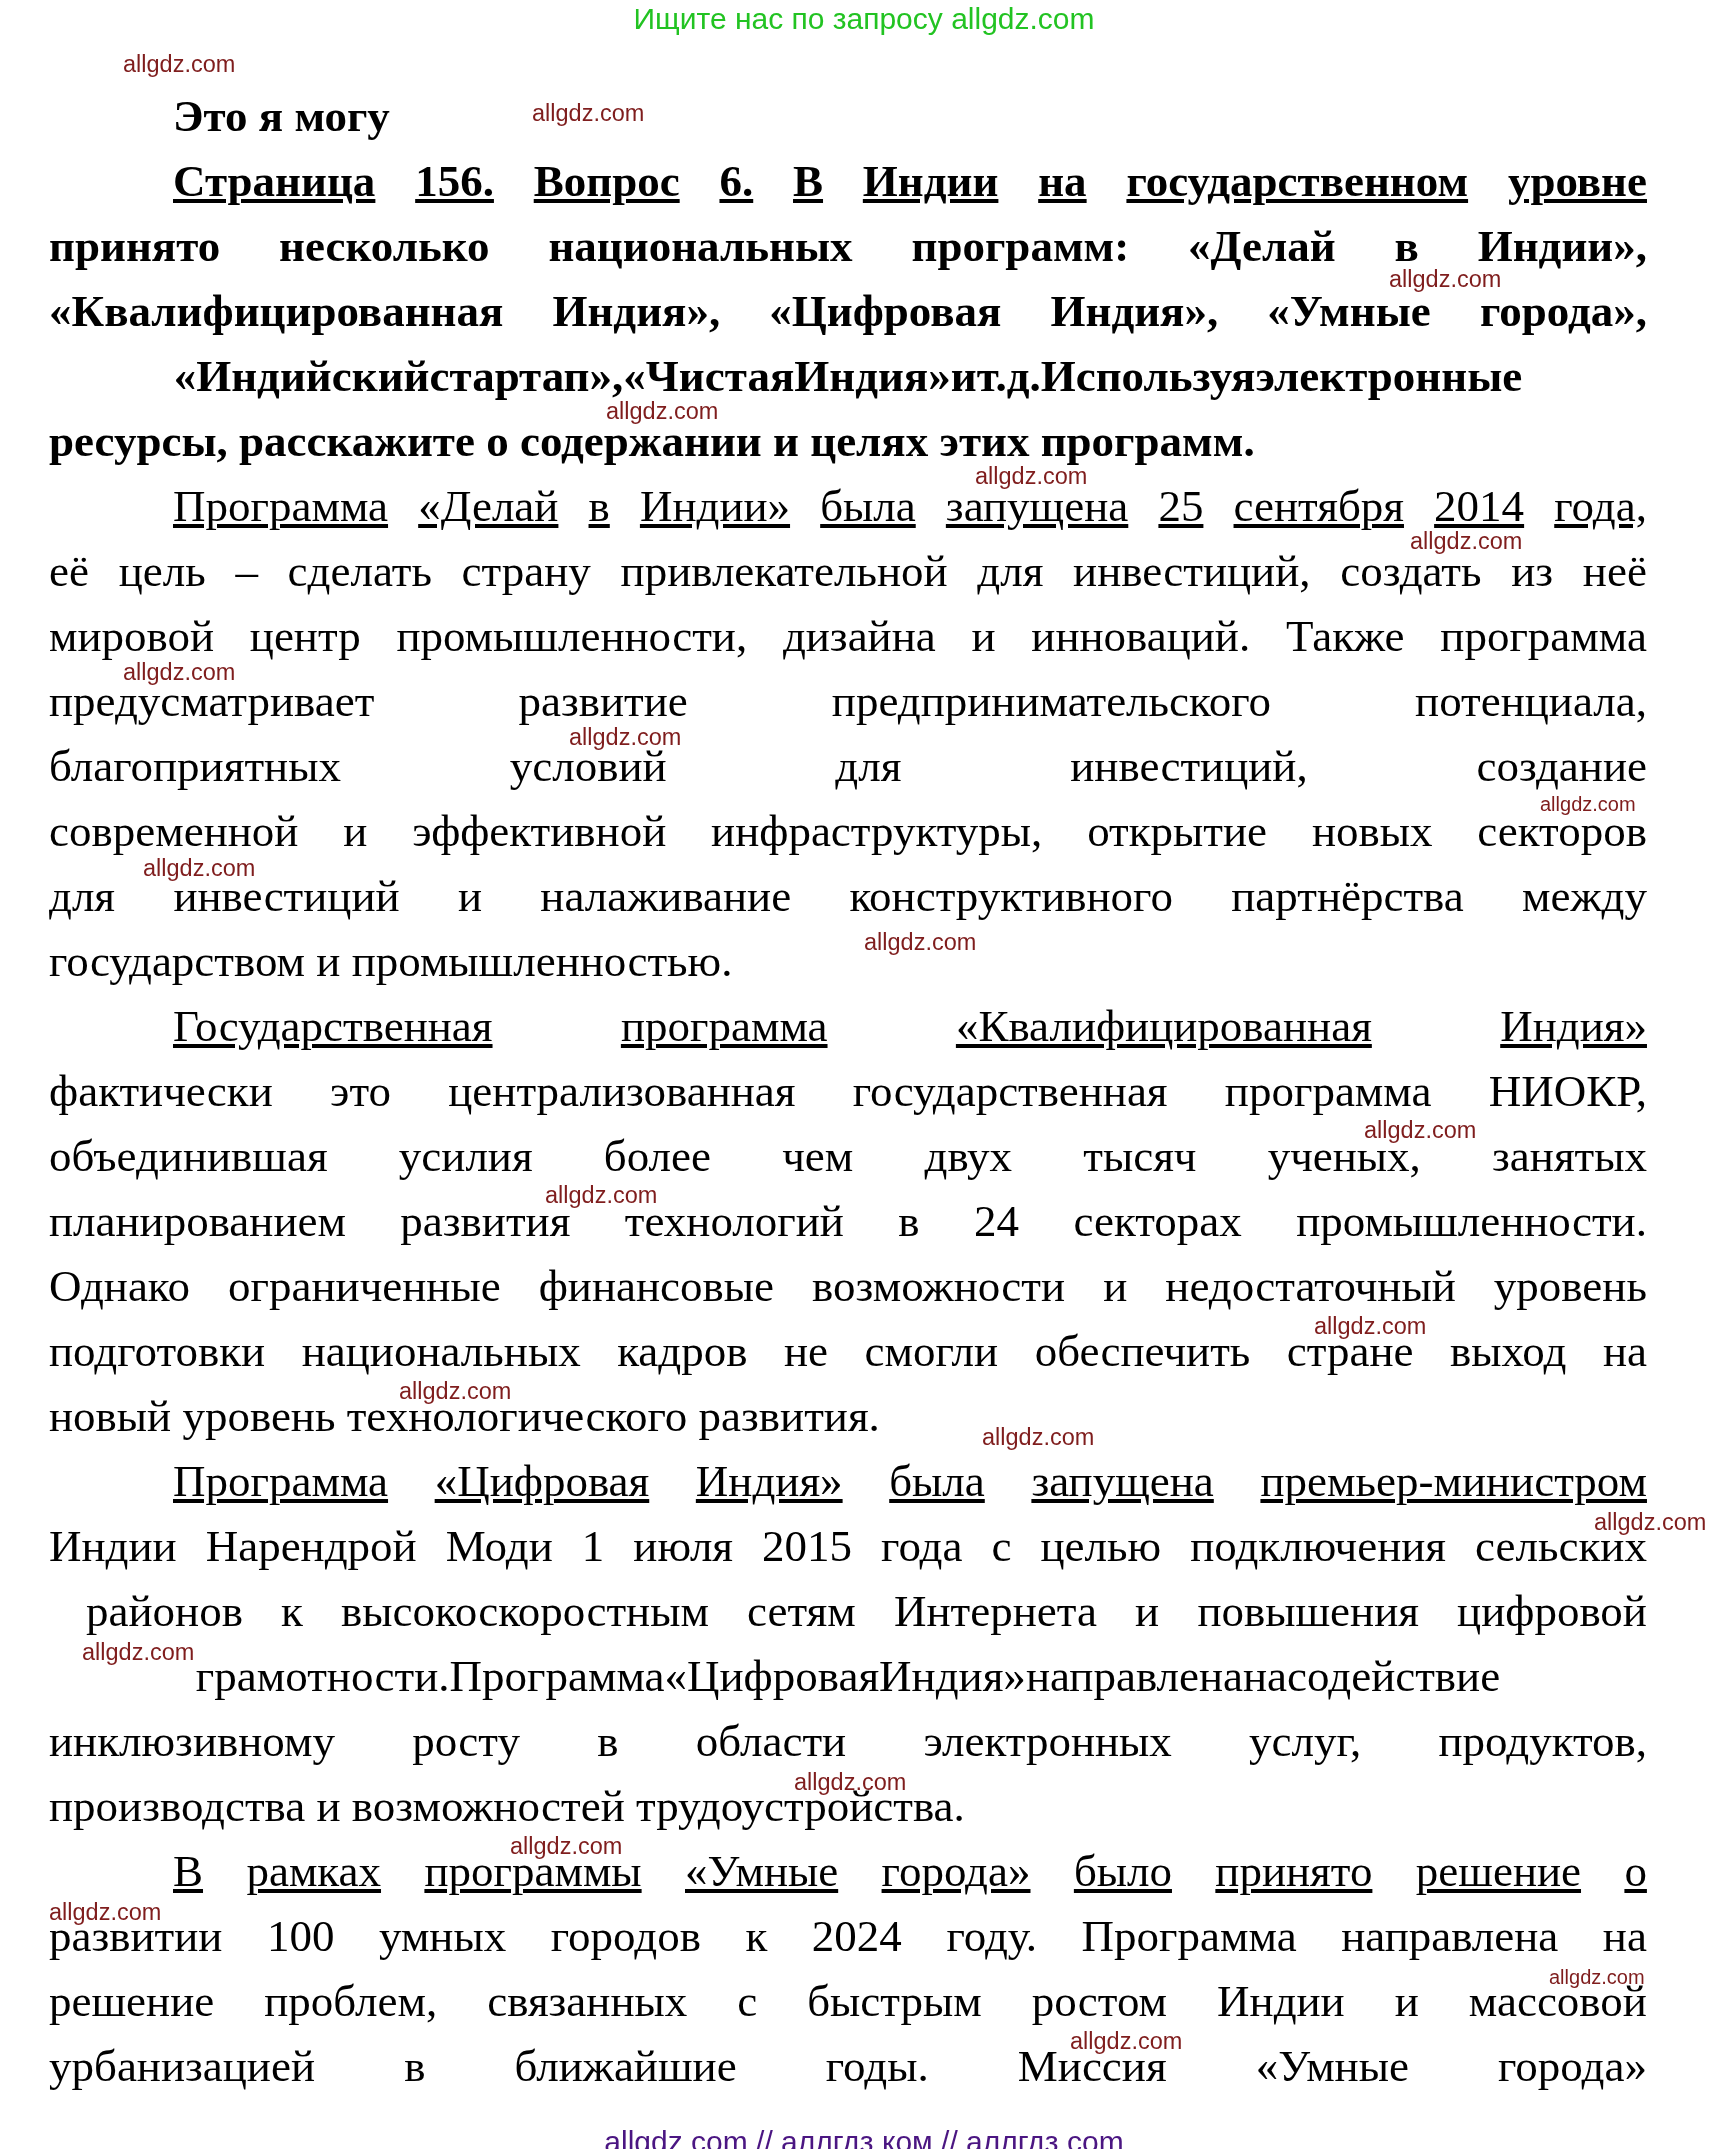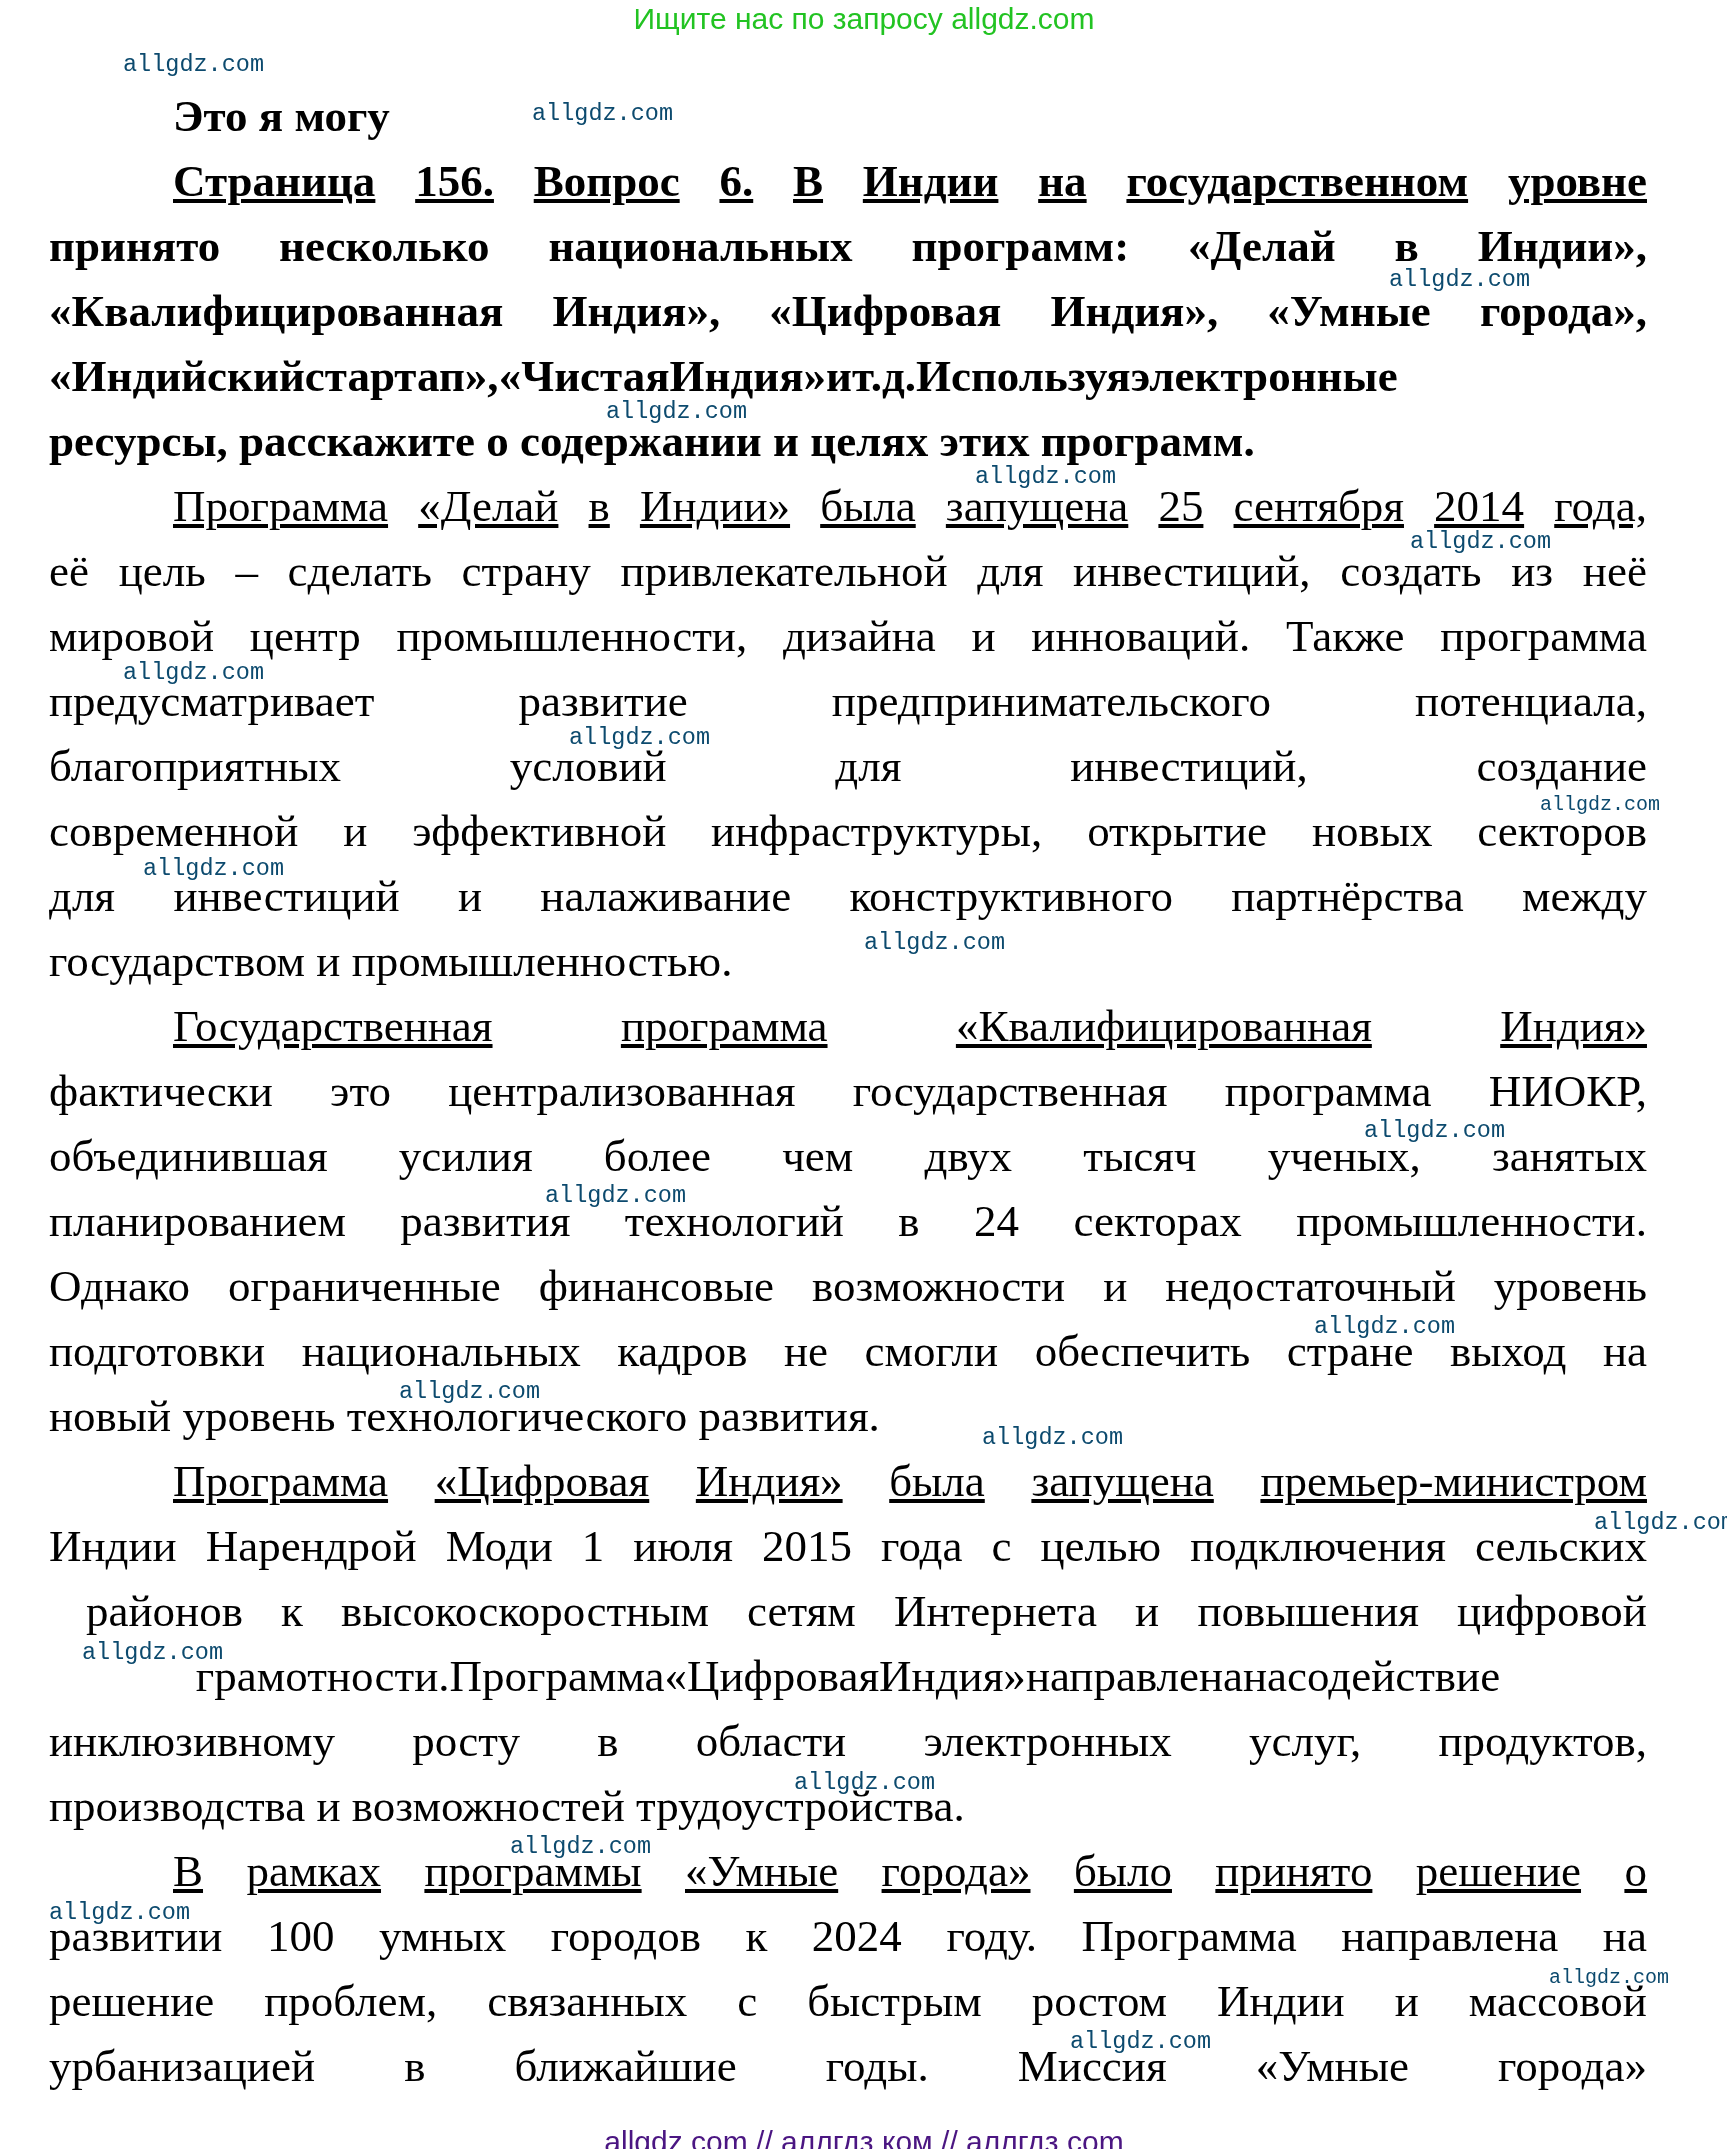--- a/index.html
+++ b/index.html
@@ -1,19 +1,19 @@
 <!DOCTYPE html>
 <html style="font-size:13.4px"><head>
 <meta charset="utf-8">
 <style>
   html, body { margin: 0; padding: 0; background: #ffffff; }
   body { width: 1728px; height: 2150px; position: relative; overflow: hidden; font-family: "Liberation Serif", serif; color: #000; }
   .top-banner { position: absolute; top: 0; left: 0; width: 1728px; text-align: center; font-family: "Liberation Sans", sans-serif; font-size: 30px; color: #22c322; top: 1.7px; }
   .bottom-banner { position: absolute; left: 0; width: 1728px; text-align: center; font-family: "Liberation Sans", sans-serif; font-size: 30px; color: #4b1682; top: 2125px; line-height: 34px; }
-  .wm { position: absolute; font-family: Liberation Mono, monospace; font-size: 23.5px; color: #0c4a6e; line-height: 25px; white-space: nowrap; }
+  .wm { position: absolute; font-family: Liberation Sans, sans-serif; font-size: 23.5px; color: #7f1d1d; line-height: 25px; white-space: nowrap; }
   .wm.small { font-size: 20px; }
   .content { position: absolute; left: 49px; width: 1598px; top: 84px; }
   .heading { font-weight: bold; font-size: 45px; line-height: 65px; padding-left: 124px; margin: 0; }
   .para { font-size: 45px; line-height: 65px; text-align: justify; text-align-last: auto; margin: 0; text-indent: 124px; }
   .para.bold { font-weight: bold; }
   .line { display: block; text-align: justify; text-align-last: justify; white-space: nowrap; }
   .line.last { text-align-last: left; }
   .line.first { padding-left: 124px; text-decoration: underline; }
 </style>
 </head>
@@ -70,21 +70,21 @@
         <span>Индии»,</span>
       </span>
     <span class="line" style="white-space: normal; display: flex; justify-content: space-between;">
         <span>«Квалифицированная</span>
         <span>Индия»,</span>
         <span>«Цифровая</span>
         <span>Индия»,</span>
         <span>«Умные</span>
         <span>города»,</span>
       </span>
-    <span class="line" style="white-space: normal; display: flex; justify-content: flex-start;">
+    <span class="line" style="white-space: normal; display: flex; justify-content: center;">
         <span>«Индийский</span>
         <span>стартап»,</span>
         <span>«Чистая</span>
         <span>Индия»</span>
         <span>и</span>
         <span>т.</span>
         <span>д.</span>
         <span>Используя</span>
         <span>электронные</span>
       </span>

